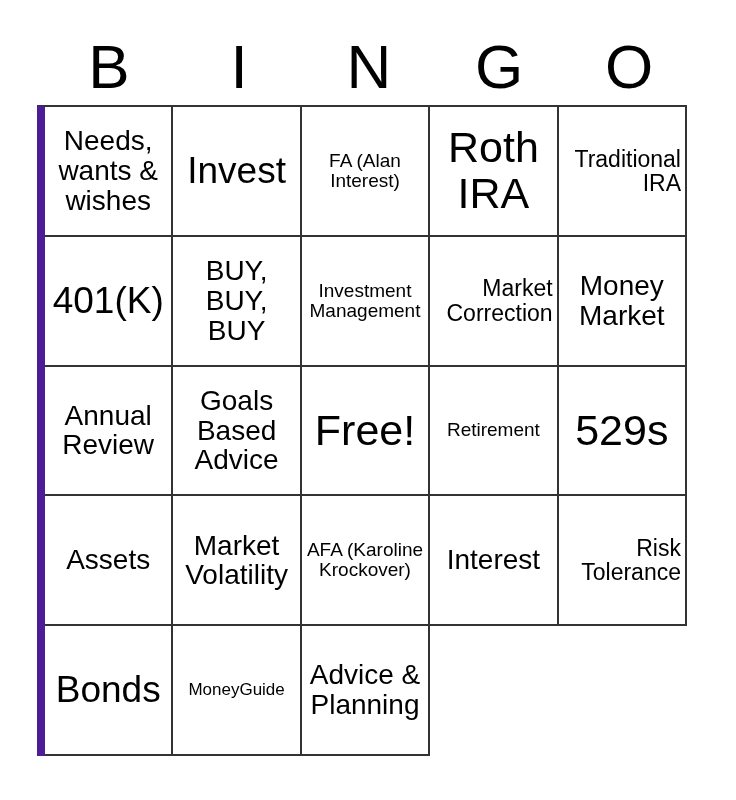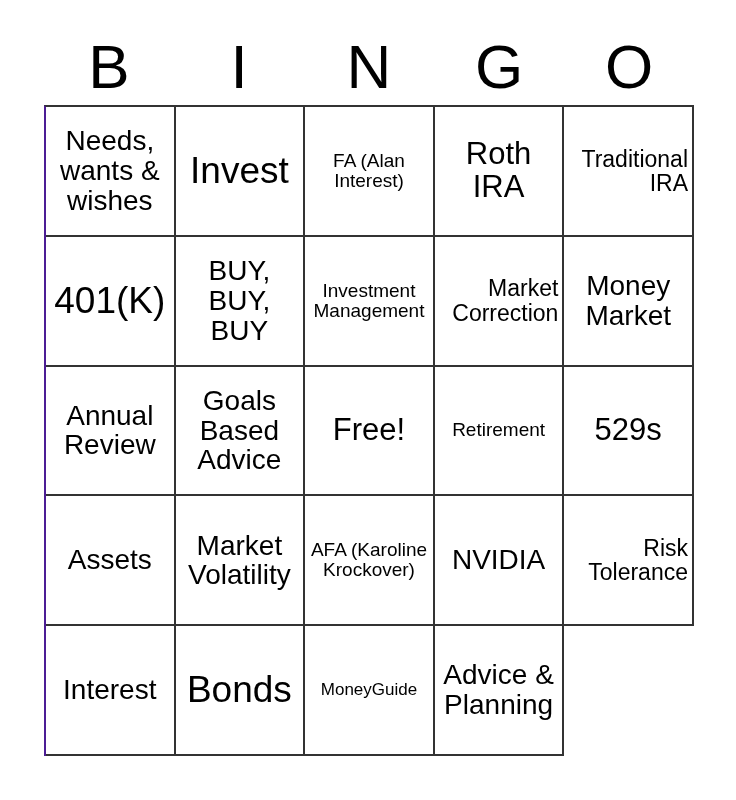--- a/index.html
+++ b/index.html
@@ -37,27 +37,27 @@
     font-size: 62px;
     line-height: 1;
     font-weight: 400;
     letter-spacing: 0;
     color: #000000;
     user-select: none;
   }
   
   #grid {
     position: absolute;
-    left: 44px;
+    left: 37px;
     top: 105px;
     width: 650px;
     height: 651px;
     box-sizing: border-box;
     border-top: 2px solid #333333;
-    border-left: 2px solid #4c1d95;
+    border-left: 8px solid #4c1d95;
     display: grid;
     grid-template-columns: repeat(5, 1fr);
     grid-template-rows: repeat(5, 1fr);
   }
   .cell {
     box-sizing: border-box;
     border-right: 2px solid #333333;
     border-bottom: 2px solid #333333;
     background: #ffffff;
     display: flex;
@@ -68,21 +68,21 @@
     overflow: hidden;
   }
   .cell-text {
     display: block;
     width: 100%;
     line-height: 1.06;
     word-wrap: break-word;
     white-space: pre-line;
   }
   
-  .fs-xxl .cell-text { font-size: 31px; }
+  .fs-xxl .cell-text { font-size: 43px; }
   .fs-xl  .cell-text { font-size: 37px; }
   .fs-lg  .cell-text { font-size: 28px; }
   .fs-md  .cell-text { font-size: 28px; }
   .fs-sm  .cell-text { font-size: 23px; text-align: right; }
   .fs-xs  .cell-text { font-size: 19px; }
   .fs-xxs .cell-text { font-size: 17px; }
 </style>
 </head>
 <body>
 
@@ -145,27 +145,24 @@
       <div class="cell fs-lg">
         <span class="cell-text">Assets</span>
       </div>
       <div class="cell fs-lg">
         <span class="cell-text">Market Volatility</span>
       </div>
       <div class="cell fs-xs">
         <span class="cell-text">AFA (Karoline Krockover)</span>
       </div>
       <div class="cell fs-md">
-        <span class="cell-text">NVIDIA</span>
+        <span class="cell-text">Interest</span>
       </div>
       <div class="cell fs-sm">
         <span class="cell-text">Risk Tolerance</span>
-      </div>
-      <div class="cell fs-md">
-        <span class="cell-text">Interest</span>
       </div>
       <div class="cell fs-xl">
         <span class="cell-text">Bonds</span>
       </div>
       <div class="cell fs-xxs">
         <span class="cell-text">MoneyGuide</span>
       </div>
       <div class="cell fs-md">
         <span class="cell-text">Advice &amp; Planning</span>
       </div>

